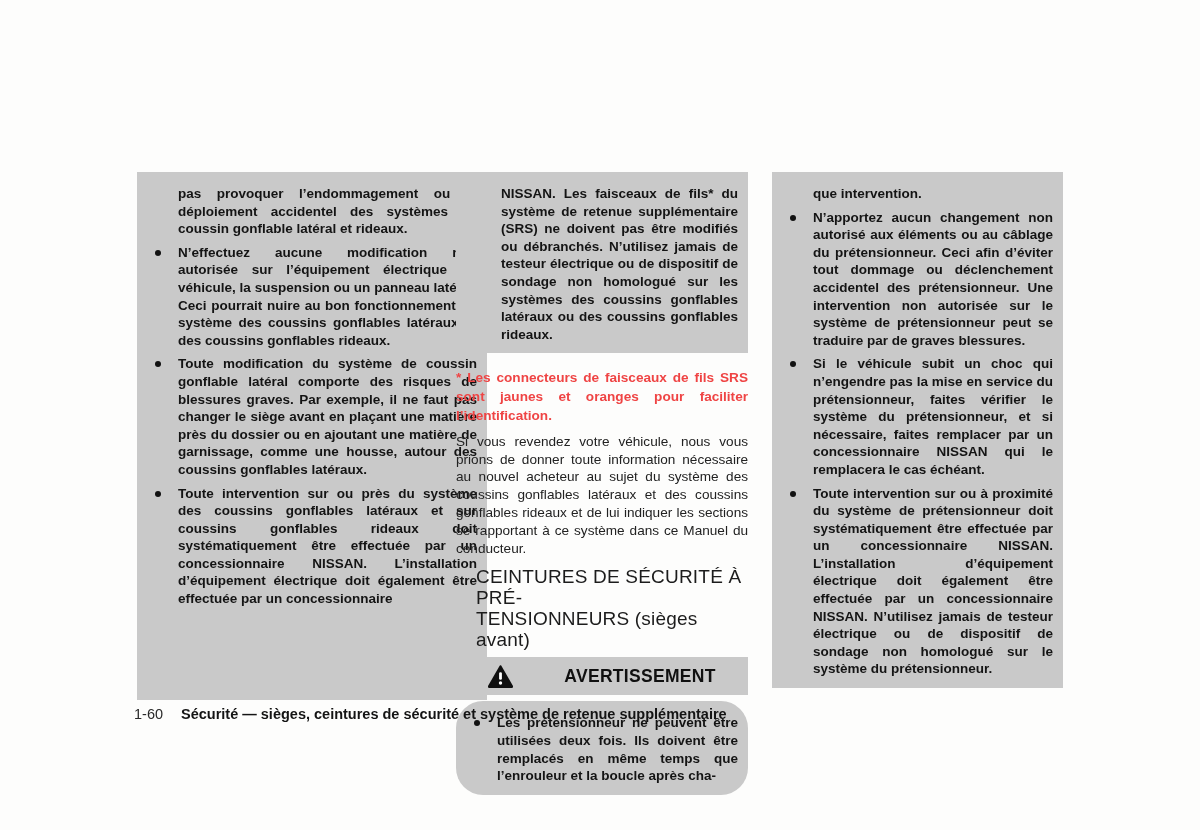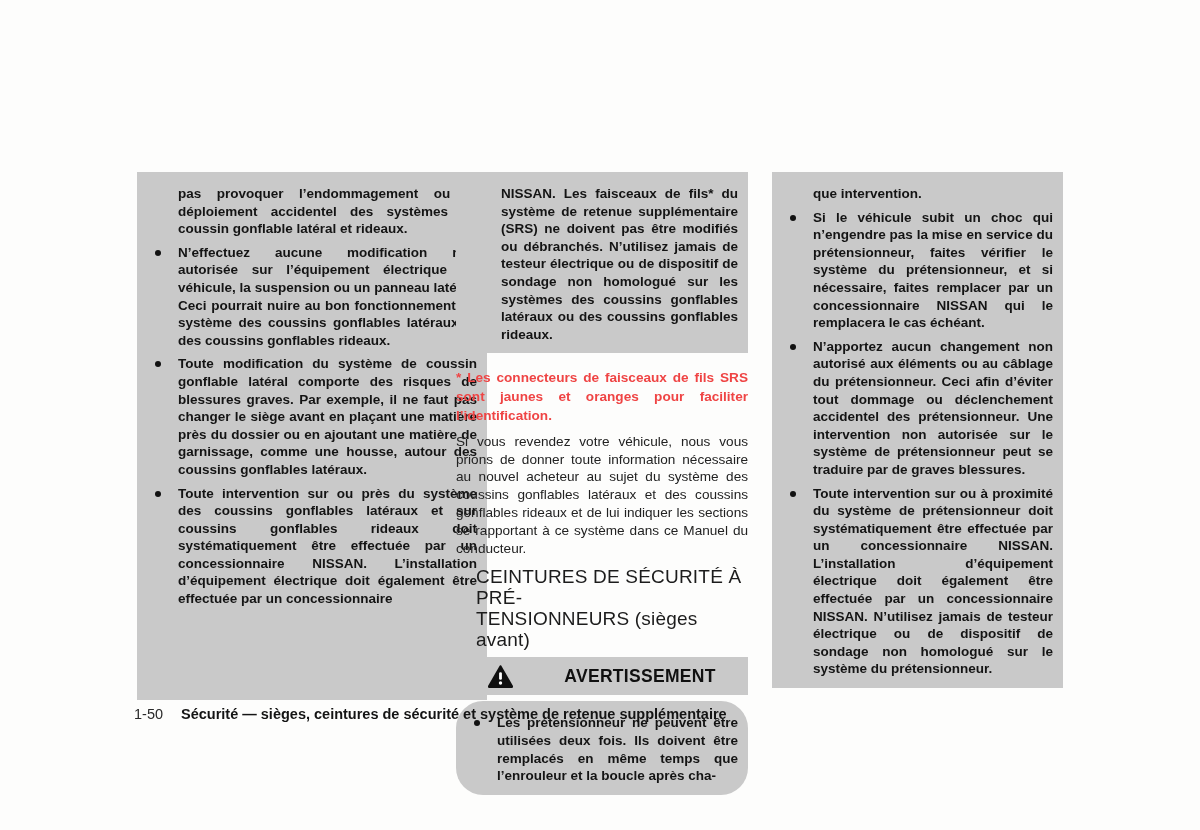--- a/index.html
+++ b/index.html
@@ -150,31 +150,31 @@
   </div>
 
   <div class="col" id="col3">
     <div class="gray-box">
       <div class="item">
         <span class="dot ghost"></span>
         <div class="boxtext">que intervention.</div>
       </div>
       <div class="item">
         <span class="dot"></span>
-        <div class="boxtext">Si le véhicule subit un choc qui n’engendre pas la mise en service du prétensionneur, faites vérifier le système du prétensionneur, et si nécessaire, faites remplacer par un concessionnaire NISSAN qui le remplacera le cas échéant.</div>
+        <div class="boxtext">N’apportez aucun changement non autorisé aux éléments ou au câblage du prétensionneur. Ceci afin d’éviter tout dommage ou déclenchement accidentel des prétensionneur. Une intervention non autorisée sur le système de prétensionneur peut se traduire par de graves blessures.</div>
       </div>
       <div class="item">
         <span class="dot"></span>
-        <div class="boxtext">N’apportez aucun changement non autorisé aux éléments ou au câblage du prétensionneur. Ceci afin d’éviter tout dommage ou déclenchement accidentel des prétensionneur. Une intervention non autorisée sur le système de prétensionneur peut se traduire par de graves blessures.</div>
+        <div class="boxtext">Si le véhicule subit un choc qui n’engendre pas la mise en service du prétensionneur, faites vérifier le système du prétensionneur, et si nécessaire, faites remplacer par un concessionnaire NISSAN qui le remplacera le cas échéant.</div>
       </div>
       <div class="item">
         <span class="dot"></span>
         <div class="boxtext">Toute intervention sur ou à proximité du système de prétensionneur doit systématiquement être effectuée par un concessionnaire NISSAN. L’installation d’équipement électrique doit également être effectuée par un concessionnaire NISSAN. N’utilisez jamais de testeur électrique ou de dispositif de sondage non homologué sur le système du prétensionneur.</div>
       </div>
     </div>
   </div>
 
   <div class="footer">
-    <span class="pnum">1-50</span>
+    <span class="pnum">1-60</span>
     <span class="ptitle">Sécurité — sièges, ceintures de sécurité et système de retenue supplémentaire</span>
   </div>
 
 </div>
 
 </body></html>

